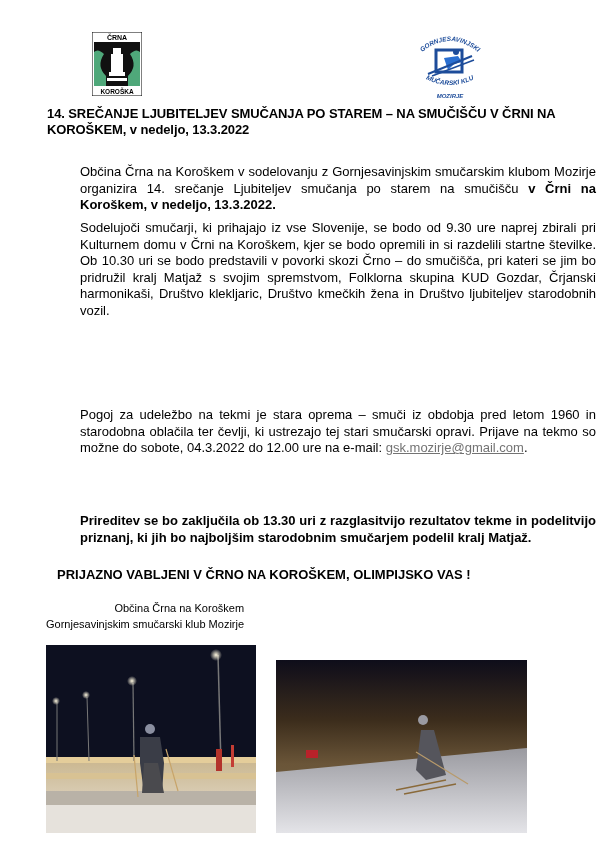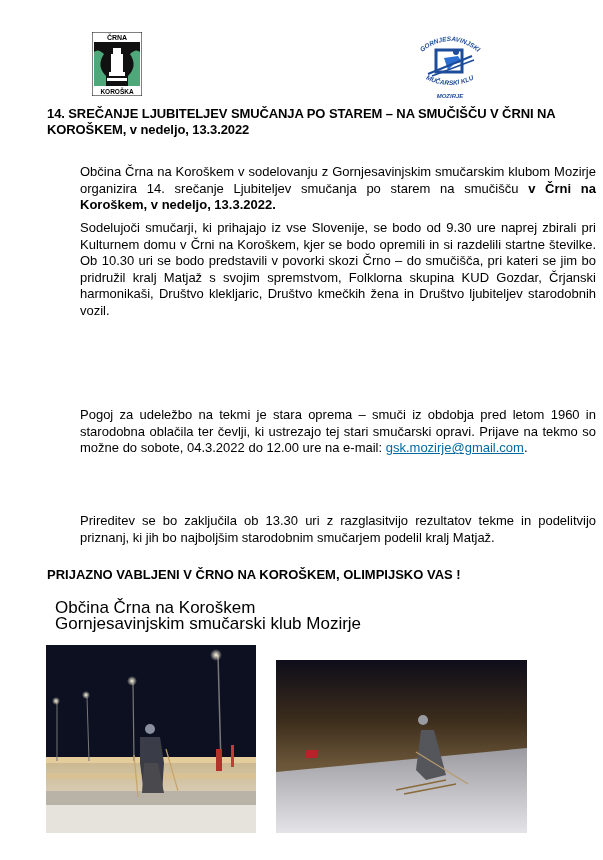--- a/index.html
+++ b/index.html
@@ -13,26 +13,26 @@
   .title { position: absolute; left: 47px; top: 106px; width: 520px;
            font-size: 13px; font-weight: bold; line-height: 16px; letter-spacing: -0.1px; }
 
   .body-text { position: absolute; left: 47px; width: 516px; font-size: 13px;
                line-height: 16.6px; text-align: justify; margin-left: 33px; }
   .p1 { top: 164px; }
   .p2 { top: 220px; }
   .p3 { top: 307px; }
   .p4 { top: 363px; }
   .p5 { top: 407px; }
-  .p6 { top: 513px; }
+  .p6 { top: 513px; font-weight: bold; }
   .b { font-weight: bold; }
-  .link { color: #0369a1; text-decoration: underline; cursor: pointer; }
+  .link { color: #737373; text-decoration: underline; cursor: pointer; }
 
-  .invite { position: absolute; left: 47px; top: 567px; font-size: 13px; font-weight: bold; text-align: right; }
-  .sig { position: absolute; left: 55px; top: 600px; font-size: 17px; line-height: 16px; }
+  .invite { position: absolute; left: 57px; top: 567px; font-size: 13px; font-weight: bold; text-align: right; }
+  .sig { position: absolute; left: 46px; top: 600px; font-size: 11px; line-height: 16px; text-align: right; }
 
   .photo1 { position: absolute; left: 46px; top: 645px; width: 210px; height: 188px; overflow: hidden; }
   .photo2 { position: absolute; left: 276px; top: 660px; width: 251px; height: 173px; overflow: hidden; }
   svg { display: block; }
 </style>
 </head>
 <body>
 
 <div class="page">
 

